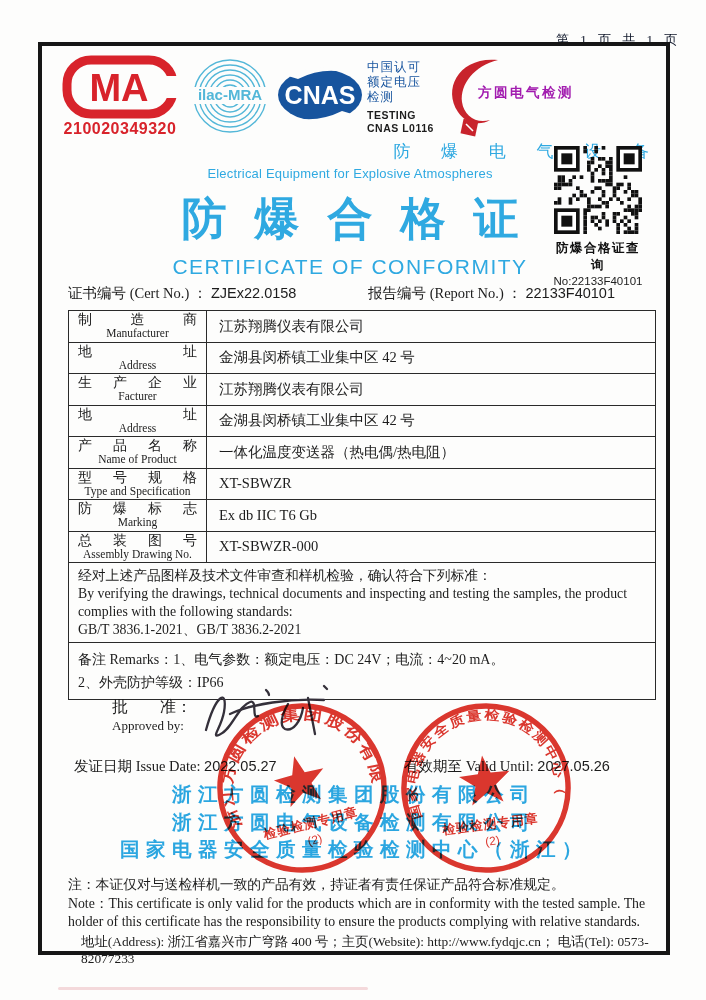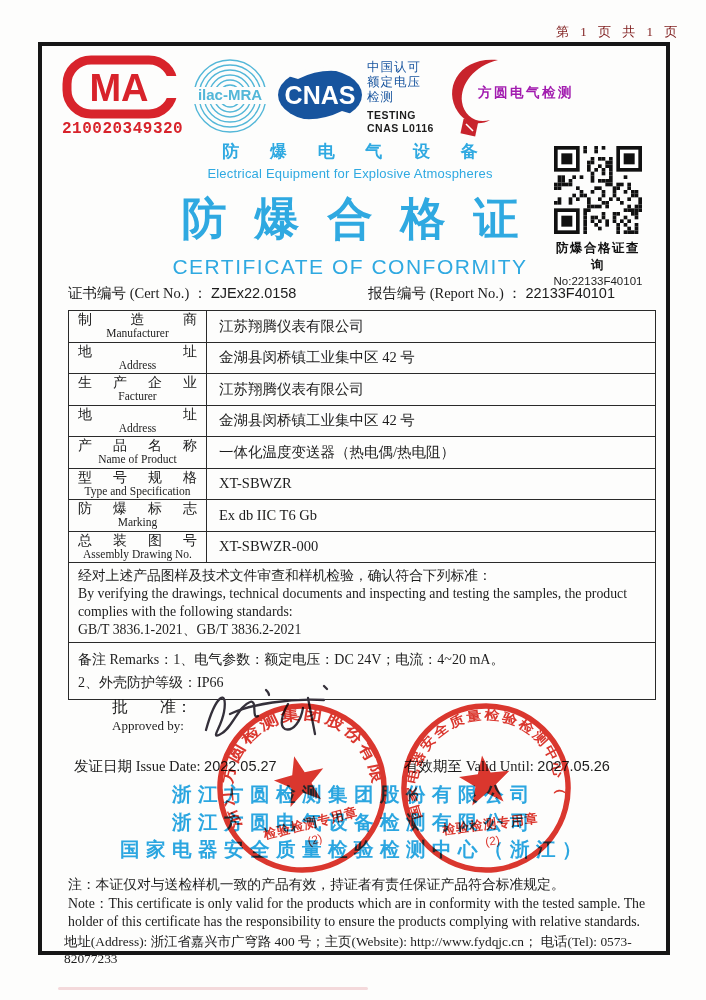--- a/index.html
+++ b/index.html
@@ -1,38 +1,38 @@
 <!DOCTYPE html>
 <html><head>
 <meta charset="utf-8">
 <style>
   html,body{margin:0;padding:0;background:#ddd;}
   .page{position:relative;width:706px;height:1000px;background:#fdfdfc;overflow:hidden;
         font-family:"Liberation Serif","DejaVu Serif",serif;color:#1c1c1c;}
   .abs{position:absolute;}
-  .pageno{left:556px;top:23px;color:#7f1d1d;font-size:13px;letter-spacing:4px;font-family:"Liberation Serif",serif;}
+  .pageno{left:556px;top:31px;color:#0f172a;font-size:13px;letter-spacing:4px;font-family:"Liberation Serif",serif;}
   .border-box{left:38px;top:42px;width:624px;height:905px;border:4px solid #161616;}
 
   
   .cma{left:62px;top:55px;}
   .cma-num{left:62px;top:120px;width:116px;text-align:center;color:#d8232b;font-weight:bold;
-           font-size:16px;font-family:Liberation Mono, monospace;letter-spacing:.5px;}
+           font-size:16px;font-family:Liberation Sans, sans-serif;letter-spacing:.5px;}
   .ilac{left:191px;top:56px;}
   .cnas{left:276px;top:63px;}
   .cnas-txt{left:367px;top:60px;font-family:"Liberation Sans","DejaVu Sans",sans-serif;}
   .cnas-txt .cnl{color:#17549e;font-size:12.5px;line-height:15px;letter-spacing:1px;}
   .cnas-txt .tst{color:#1d1d1d;font-weight:bold;font-size:10.5px;line-height:13px;margin-top:4px;letter-spacing:.5px;}
   .fy-logo{left:440px;top:54px;}
   .fy-name{left:478px;top:84px;font-size:13.5px;font-weight:bold;color:#a21caf;letter-spacing:2.5px;
            font-family:"Liberation Sans","DejaVu Sans",sans-serif;}
 
   
   .titles{left:38px;top:140px;width:624px;text-align:center;color:#2fa9e1;
           font-family:"Liberation Sans","DejaVu Sans",sans-serif;}
-  .t1{font-size:17px;font-weight:bold;letter-spacing:13px;padding-left:13px;}
+  .t1{font-size:17px;font-weight:normal;letter-spacing:13px;padding-left:13px;text-align:right;}
   .t2{font-size:13px;font-weight:normal;margin-top:3px;letter-spacing:.2px;}
   .t3{font-size:45px;font-weight:bold;letter-spacing:28px;padding-left:28px;margin-top:8px;}
   .t4{font-size:21px;margin-top:6px;letter-spacing:1.5px;}
 
   .qr{left:552px;top:146px;width:92px;text-align:center;}
   .qr-cap{font-size:12.5px;font-weight:bold;letter-spacing:1.5px;margin-top:2px;color:#111;}
   .qr-no{font-size:11.5px;color:#222;margin-top:1px;font-family:"Liberation Sans",sans-serif;}
 
   .cert-left{left:68px;top:284px;font-size:14.5px;}
   .cert-right{left:368px;top:284px;font-size:14.5px;}
@@ -65,21 +65,21 @@
   .stampR{left:397px;top:699px;transform:rotate(-7deg);}
   .ring{fill:none;stroke:#da271e;stroke-width:5.5;}
   .ringtext{fill:#da271e;font-size:15px;font-weight:bold;letter-spacing:2px;
             font-family:"Liberation Sans",sans-serif;}
   .star{fill:#da271e;}
   .sealtext{fill:#da271e;font-size:13px;font-weight:bold;text-anchor:middle;
             font-family:"Liberation Sans",sans-serif;letter-spacing:1px;}
   .sealsub{fill:#da271e;font-size:12px;text-anchor:middle;font-family:"Liberation Sans",sans-serif;}
 
   .note{left:68px;top:876px;width:592px;font-size:13.8px;line-height:18.5px;}
-  .addr{left:64px;top:933px;width:592px;font-size:13.4px;}
+  .addr{left:81px;top:933px;width:592px;font-size:13.4px;}
   .artifact{left:58px;top:987px;width:310px;height:3px;background:#efc6ca;opacity:.65;border-radius:2px;}
 </style>
 </head>
 <body>
 
 <div class="page">
 
   <div class="abs pageno">第 1 页 共 1 页</div>
   <div class="abs border-box"></div>
 

